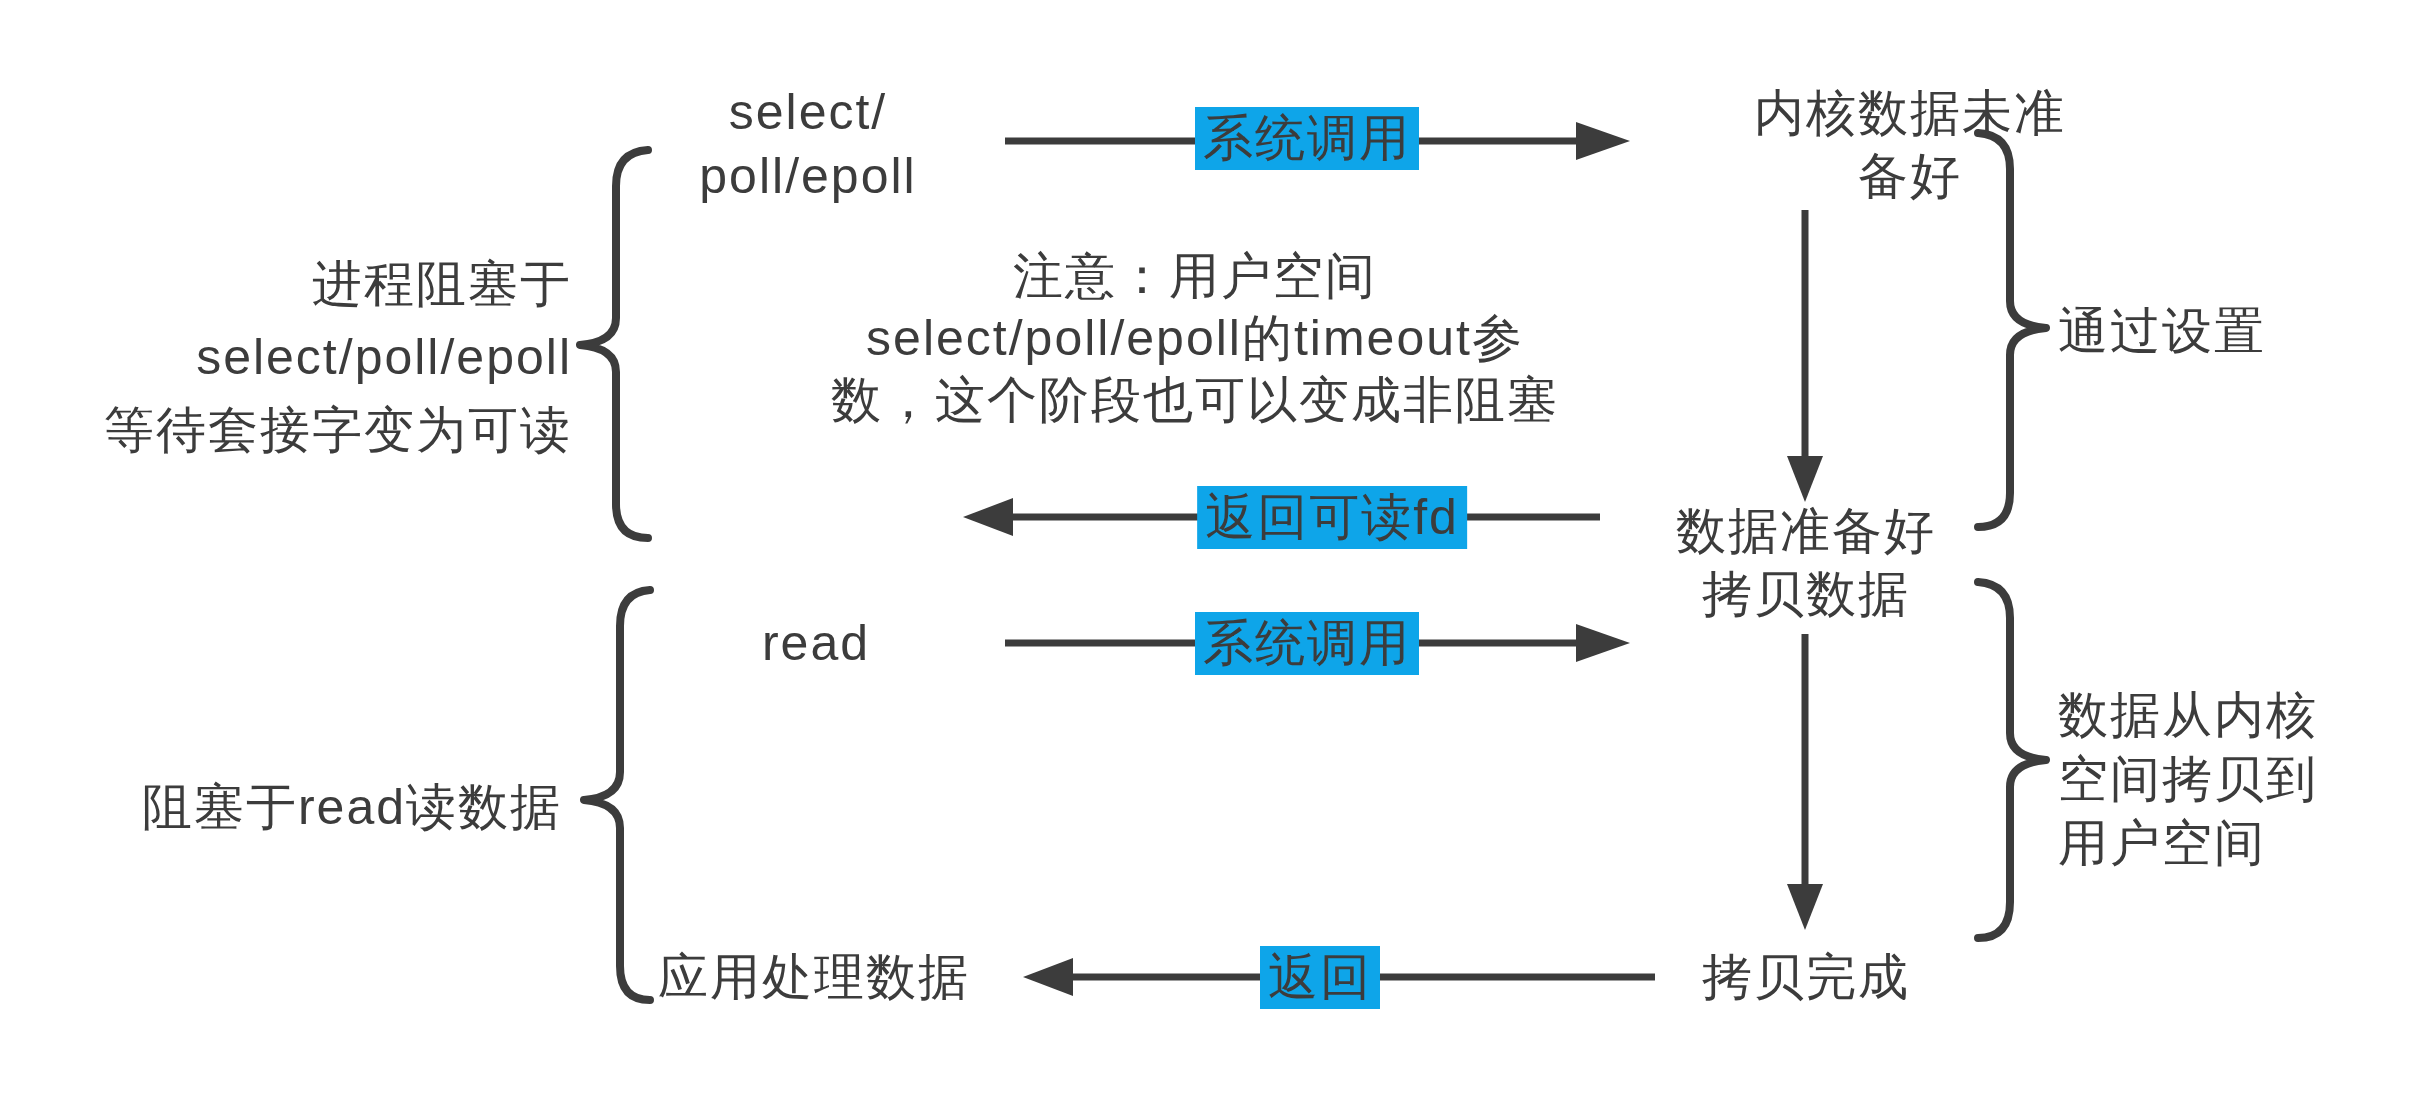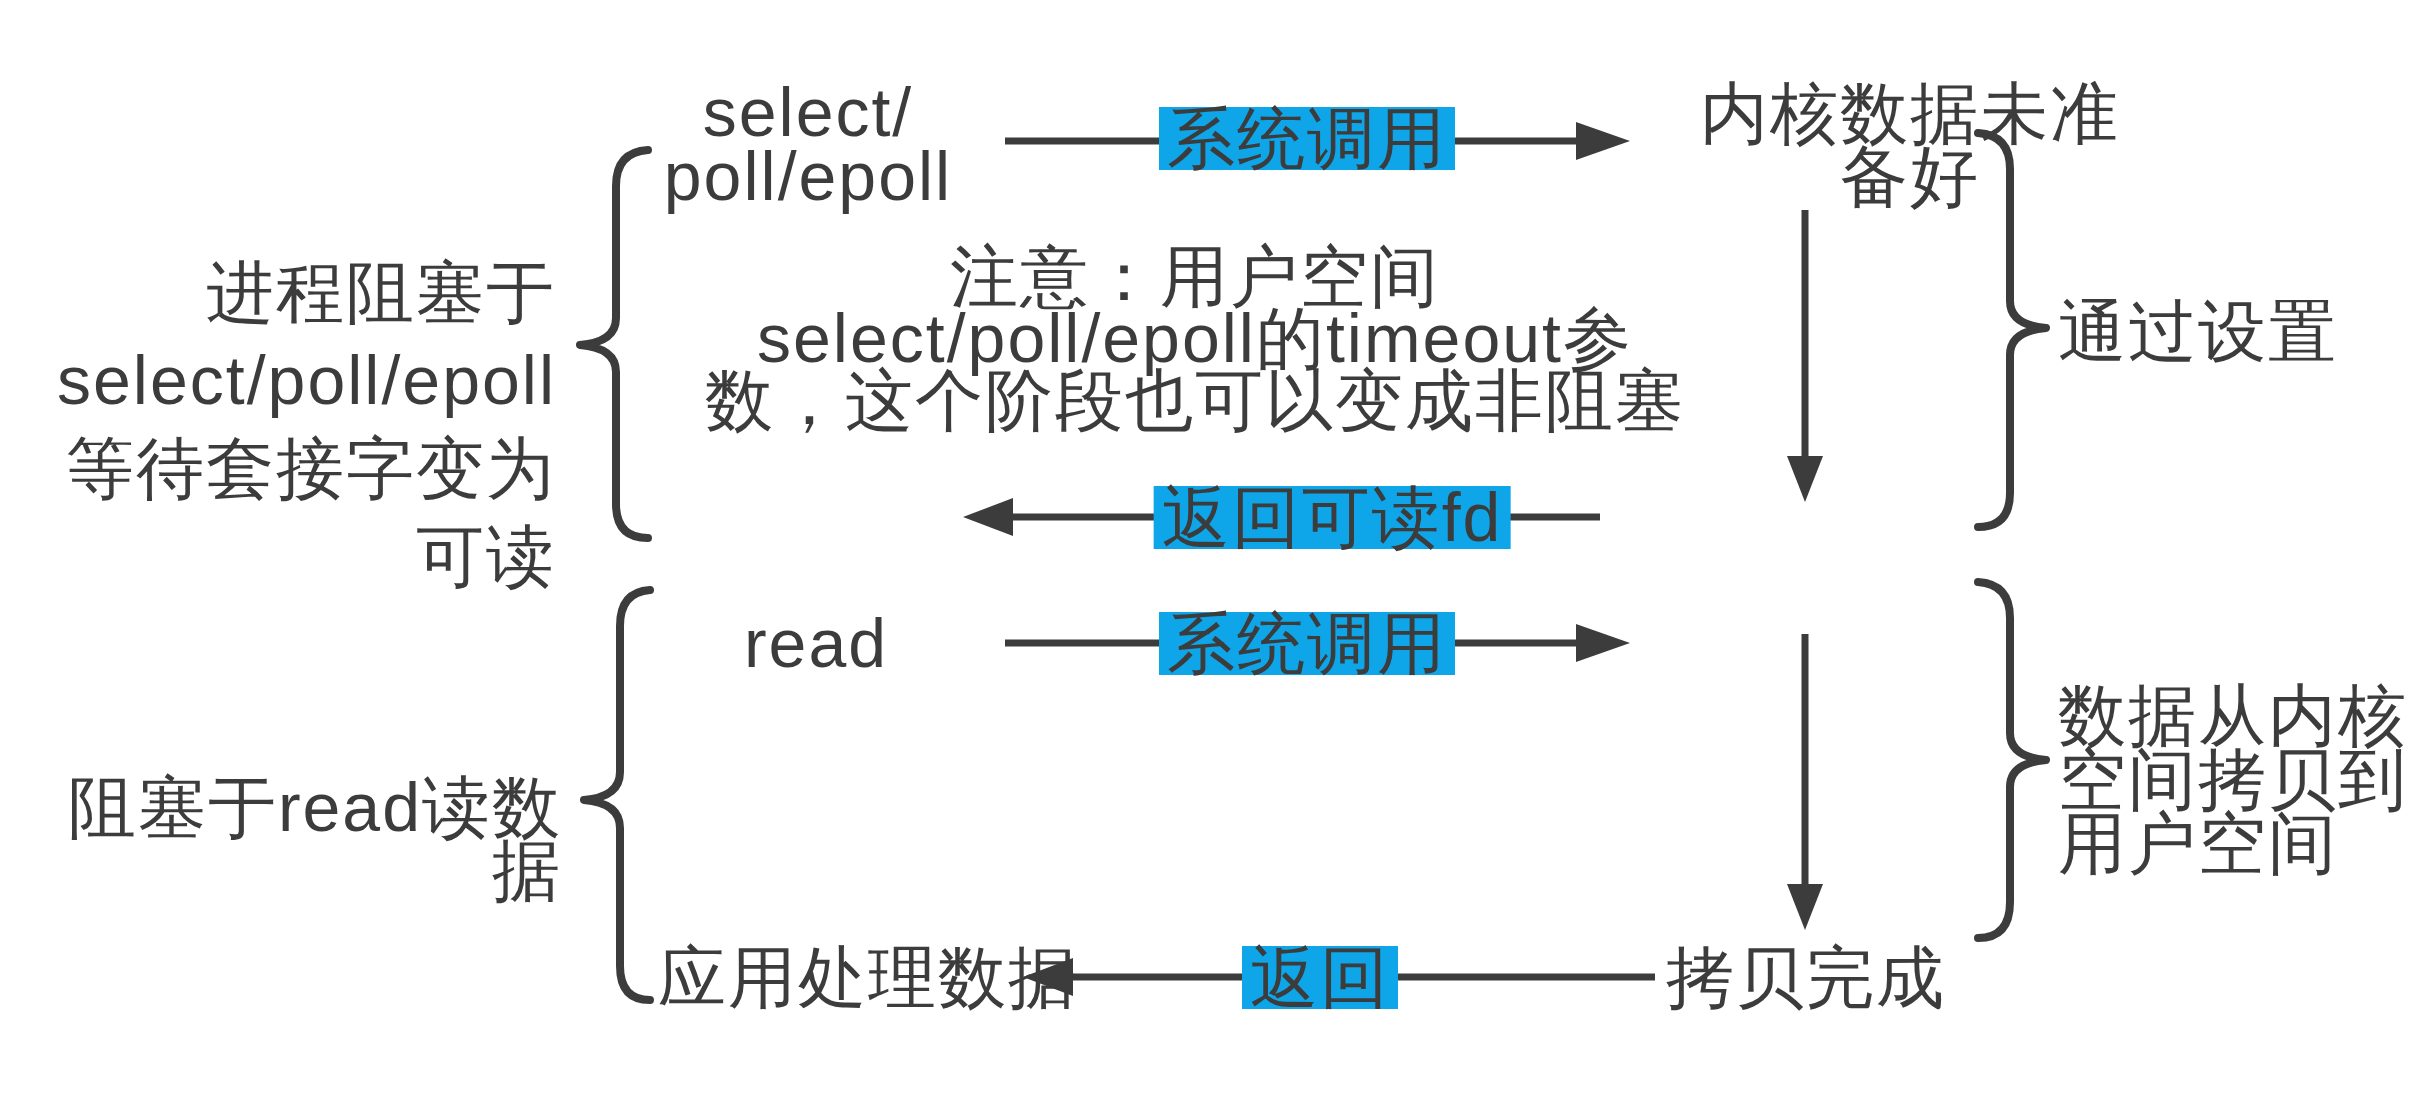--- a/index.html
+++ b/index.html
@@ -8,31 +8,31 @@
     width:2417px;height:1113px;
     background:#ffffff;
     font-family:"Liberation Sans","DejaVu Sans",sans-serif;
     color:#3c3c3c;
     overflow:hidden;
   }
   .gfx{position:absolute;left:0;top:0;z-index:1;}
   .txt{
     position:absolute;
     z-index:2;
-    font-size:68px;
+    font-size:50px;
     line-height:63px;
     letter-spacing:2px;
     white-space:pre-line;
     color:#3c3c3c;
   }
   .center{transform:translateX(-50%);text-align:center;}
   .right{text-align:right;}
   .onln{background:#0ea5e9;padding:0 8px;white-space:nowrap;}
   
-  #lbl-left-select{left:0;width:556px;top:248px;line-height:88px;}
+  #lbl-left-select{left:0;width:556px;top:248px;line-height:73px;padding-left:16px;}
   #node-select{left:808px;top:80px;line-height:64px;}
   #arrow1-label{left:1307px;top:107px;}
   #node-kernel{left:1902px;top:82px;margin-left:8px;}
   #note{left:1195px;top:245px;line-height:62px;}
   #arrow2-label{left:1332px;top:486px;}
   #node-dataready{left:1806px;top:500px;}
   #node-read{left:816px;top:612px;}
   #arrow3-label{left:1307px;top:612px;}
   #lbl-left-read{left:0;width:562px;top:776px;}
   #node-appdata{left:658px;top:946px;white-space:nowrap;}
@@ -83,20 +83,22 @@
 
   <div class="txt right" id="lbl-left-select">进程阻塞于
 select/poll/epoll
 等待套接字变为可读</div>
   <div class="txt right" id="lbl-left-read">阻塞于read读数据</div>
 
   <div class="txt center" id="node-select">select/
 poll/epoll</div>
   <div class="txt center" id="node-kernel">内核数据未准
 备好</div>
+  <div class="txt center" id="node-dataready">数据准备好
+拷贝数据</div>
   <div class="txt center" id="node-read">read</div>
   <div class="txt" id="node-appdata">应用处理数据</div>
   <div class="txt center" id="node-copydone">拷贝完成</div>
 
   <div class="txt center onln" id="arrow1-label">系统调用</div>
   <div class="txt center onln" id="arrow2-label">返回可读fd</div>
   <div class="txt center onln" id="arrow3-label">系统调用</div>
   <div class="txt center onln" id="arrow4-label">返回</div>
 
   <div class="txt center" id="note">注意：用户空间

